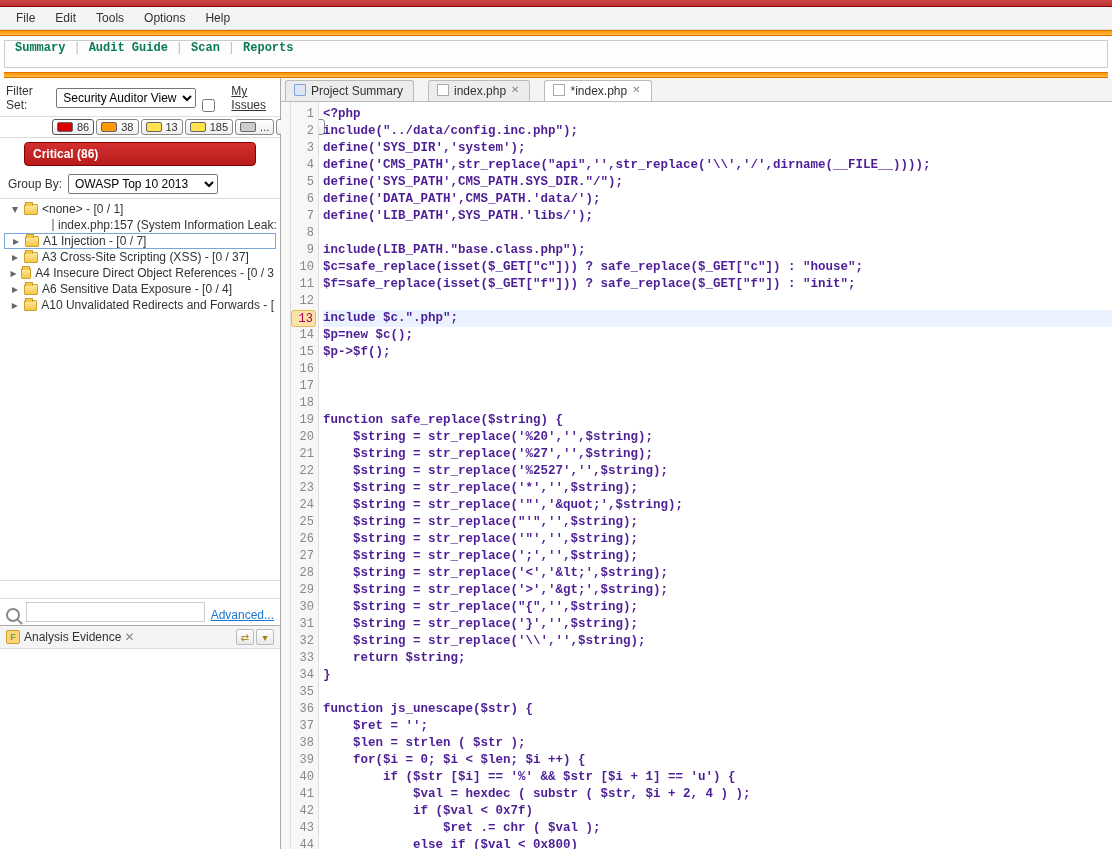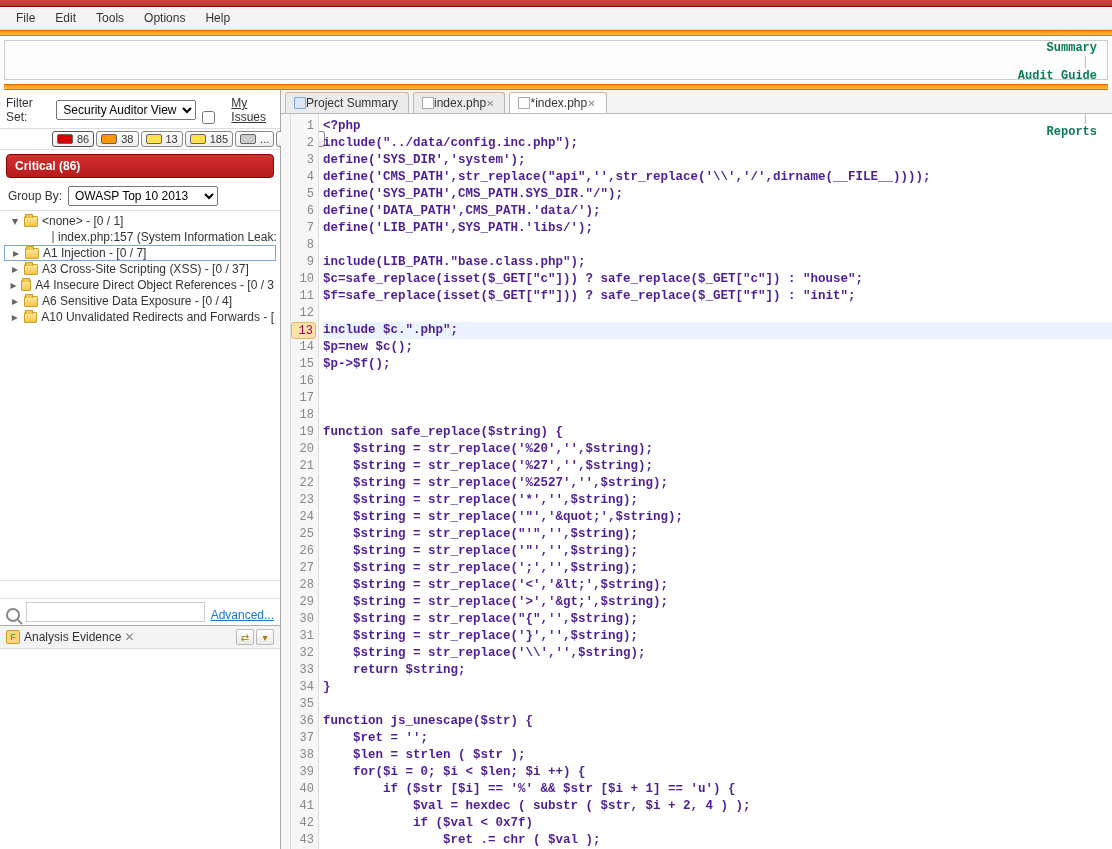--- a/index.html
+++ b/index.html
@@ -2,37 +2,37 @@
 <html><head>
 <meta charset="utf-8">
 <style>
   * { box-sizing: border-box; margin: 0; padding: 0; }
   html, body { width: 1112px; height: 849px; font-family: "Segoe UI", Tahoma, Arial, sans-serif; font-size: 12px; background: #fff; color: #333; overflow: hidden; }
   .window { display: flex; flex-direction: column; width: 100%; height: 100%; }
   .titlebar { height: 7px; background: linear-gradient(to bottom,#c44 0,#b33 100%); border-bottom: 1px solid #800; }
   .menubar { display: flex; gap: 0; padding: 2px 6px; background: #f4f4f4; border-bottom: 1px solid #ddd; font-size: 12px; }
   .menubar .item { padding: 2px 10px; cursor: default; }
   .orangestrip { height: 6px; background: linear-gradient(to bottom,#ff9800,#ffb74d); border-top:1px solid #e07000;border-bottom:1px solid #e07000; }
-  .subnav { display: flex; align-items: flex-end; height: 40px; padding: 0 10px; background: #fdfdfd; border: 1px solid #ccc; margin: 4px; font-family: Consolas,'Courier New',monospace; font-size: 12px; color: #0a7a5a; font-weight: bold; flex-direction: column;}
+  .subnav { display: flex; align-items: flex-start; height: 28px; padding: 0 10px; background: #fdfdfd; border: 1px solid #ccc; margin: 4px; font-family: Consolas,'Courier New',monospace; font-size: 12px; color: #0a7a5a; font-weight: bold;}
   .subnav .sep { color: #bbb; padding: 0 8px; font-weight:normal;}
   .subnav .link { cursor: pointer; }
   .orangestrip2 { height: 6px; background: linear-gradient(to bottom,#ff9800,#ffb74d); border-top:1px solid #e07000;border-bottom:1px solid #e07000; margin:0 4px;}
   .body { display: flex; flex: 1; min-height: 0; }
   .left { width: 281px; display: flex; flex-direction: column; border-right:1px solid #aaa;}
   .right { flex: 1; display: flex; flex-direction: column; min-width: 0;}
   .filterbar { display: flex; align-items: center; gap: 6px; padding: 6px 6px 4px 6px; border-bottom:1px solid #ddd;}
   .filterbar label { font-size:12px;}
   select.combo { font-size:12px; padding:1px 2px;}
   .chk { display:inline-flex;align-items:flex-end;gap:16px;margin-left:auto;text-decoration:underline;}
   .countstrip { display:flex; gap:2px; padding:2px 4px; border-bottom:1px solid #ddd;}
   .countbox { display:inline-flex;align-items:center;gap:4px;border:1px solid #888;border-radius:3px;padding:1px 4px;font-size:11px;cursor:pointer;background:linear-gradient(#fff,#eee);}
   .countbox.sel { border-color:#555;margin-left:48px;}
   .sw { width:16px;height:10px;border:1px solid #666;border-radius:2px;}
   .sw.red{background:#d80000;} .sw.orange{background:#ff9800;} .sw.yellow{background:#ffe24d;} .sw.yellow2{background:#ffe24d;} .sw.gray{background:#ccc;} .sw.green{background:#4caf50;}
-  .critbanner { margin:4px 6px; background: linear-gradient(to bottom,#d32f2f,#b71c1c); color:#fff; font-weight:bold; border:1px solid #800;border-radius:4px; padding:4px 8px; font-size:12px;}
+  .critbanner { margin:4px 24px; background: linear-gradient(to bottom,#d32f2f,#b71c1c); color:#fff; font-weight:bold; border:1px solid #800;border-radius:4px; padding:4px 8px; font-size:12px;}
   .groupby { display:flex;align-items:center;gap:6px;padding:4px 8px;border-bottom:1px solid #ddd;}
   .tree { flex:1; overflow:auto; padding:2px 4px; font-size:12px;}
   .tree-row { display:flex; align-items:center; gap:4px; padding:1px 2px 1px 0; white-space:nowrap;cursor:default;}
   .tree-row.indent2 { padding-left:44px;}
   .tree-row.indent0 { padding-left:6px;}
   .tree-row.sel { border:1px solid #7aa7d8; padding-top:0;padding-bottom:0;}
   .expander { width:10px;text-align:center;color:#666;}
   .folder-icon { width:14px;height:11px;background:linear-gradient(#ffe8a0,#f5c74d);border:1px solid #c9a227;border-radius:1px;position:relative;}
   .folder-icon::before{content:"";position:absolute;top:-3px;left:0;width:6px;height:3px;background:#f5c74d;border:1px solid #c9a227;border-bottom:none;border-radius:1px 1px 0 0;}
   .file-icon { width:12px;height:12px;background:#fff;border:1px solid #aaa;}
@@ -44,21 +44,21 @@
   .mag { width:14px;height:14px;border:2px solid #888;border-radius:50%;position:relative;}
   .mag::after{content:"";position:absolute;width:6px;height:2px;background:#888;bottom:-3px;right:-5px;transform:rotate(45deg);}
   .evidenceheader { display:flex;align-items:center;padding:3px 6px;border-top:1px solid #aaa;border-bottom:1px solid #ddd;background:#f4f4f4;}
   .evidenceheader .title{font-size:12px;}
   .evidenceheader .x { color:#888;padding-left:3px;}
   .evidenceheader .tool { margin-left:auto; display:flex; gap:2px;}
   .toolbtn { width:18px;height:16px;border:1px solid #bbb;background:linear-gradient(#fff,#e8e8e8);border-radius:2px;display:flex;align-items:center;justify-content:center;font-size:10px;color:#a67c00;}
   .evidencebody { flex:0 0 200px; background:#fff;}
   .fortifyglyph { width:14px;height:14px;background:#ffd37a;border:1px solid #c9a227;border-radius:2px;font-size:9px;font-weight:bold;color:#6a4;display:inline-flex;align-items:center;justify-content:center;}
   .tabs-right { display:flex;align-items:flex-end;gap:0;padding:4px 4px 0 4px;border-bottom:1px solid #bbb;background:#f4f4f4;height:24px;}
-  .tab { display:inline-flex;align-items:center;padding:3px 10px 3px 8px;border:1px solid #bbb;border-bottom:none;background:#ececec;border-radius:3px 3px 0 0;font-size:12px;cursor:pointer;margin-right:4px;}
+  .tab { display:inline-flex;align-items:flex-start;gap:5px;padding:3px 10px 3px 8px;border:1px solid #bbb;border-bottom:none;background:#ececec;border-radius:3px 3px 0 0;font-size:12px;cursor:pointer;margin-right:14px;}
   .tab.active { background:#fff;}
   .tab .x { color:#888; font-size:10px;}
   .tabicon { width:12px;height:12px;background:#dce5f5;border:1px solid #7aa7d8;border-radius:1px;}
   .phpicon { width:12px;height:12px;background:#fff;border:1px solid #aaa;}
   .editor { flex:1;display:flex;min-height:0;overflow:hidden;}
   .gutter { width:28px;background:#f7f7f7;border-right:1px solid #ddd;text-align:right;padding:4px 4px 0 0;font-family:Consolas,'Courier New',monospace;font-size:12px;color:#888;line-height:17px;}
   .gutter .ln{display:block;height:17px;}
   .gutter .hl { background:#fde3a7;border:1px solid #e6b85c;border-radius:3px;color:#a05;padding-right:2px;margin-right:-2px;}
   .markercol { width:10px;background:#f7f7f7;border-right:1px solid #ddd;}
   .code { flex:1;overflow:auto;font-family:Consolas,'Courier New',monospace;font-size:12.5px;line-height:17px;font-weight:bold;padding:4px 0 0 4px;color:#4c1d95;}

